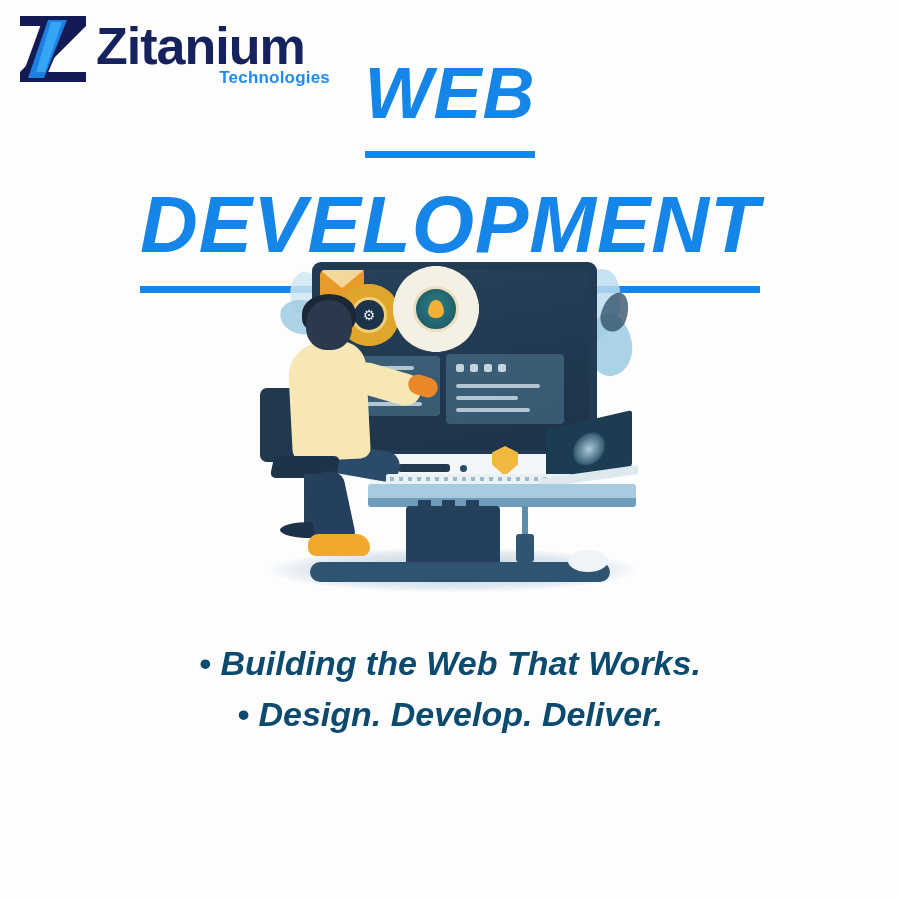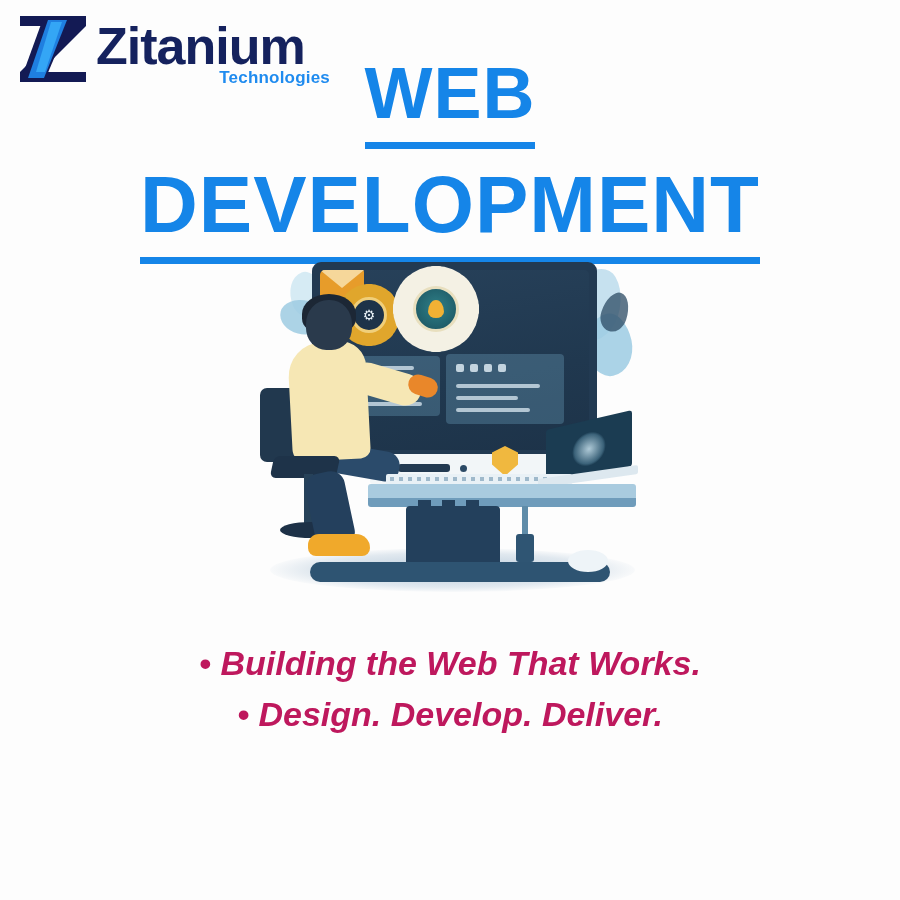--- a/index.html
+++ b/index.html
@@ -70,24 +70,25 @@
     display: block;
     color: #1585e8;
     font-weight: 700;
     letter-spacing: 1px;
     line-height: 1.08;
     white-space: nowrap;
   }
   .headline-line > span {
     display: inline-block;
     border-bottom: 7px solid #1585e8;
-    padding-bottom: 9px;
+    padding-bottom: 18px;
+    font-style: italic;
   }
   #headline-1 { font-size: 72px; }
-  #headline-2 { font-size: 80px; margin-top: 13px; }
+  #headline-2 { font-size: 80px; margin-top: 24px; }
 
   
   #illustration {
     position: absolute;
     left: 250px;
     top: 248px;
     width: 400px;
     height: 365px;
   }
   .ill { position: absolute; }
@@ -398,21 +399,21 @@
     clip-path: polygon(50% 0%, 100% 22%, 100% 62%, 50% 100%, 0% 62%, 0% 22%);
   }
 
   
   #taglines {
     position: absolute;
     left: 0;
     top: 638px;
     width: 900px;
     text-align: center;
-    color: #be185d;
+    color: #0c4a6e;
     font-style: italic;
     font-weight: 600;
     font-size: 34px;
     line-height: 1.5;
   }
   .tagline { display: block; white-space: nowrap; }
 
   
   #footer {
     position: absolute;

